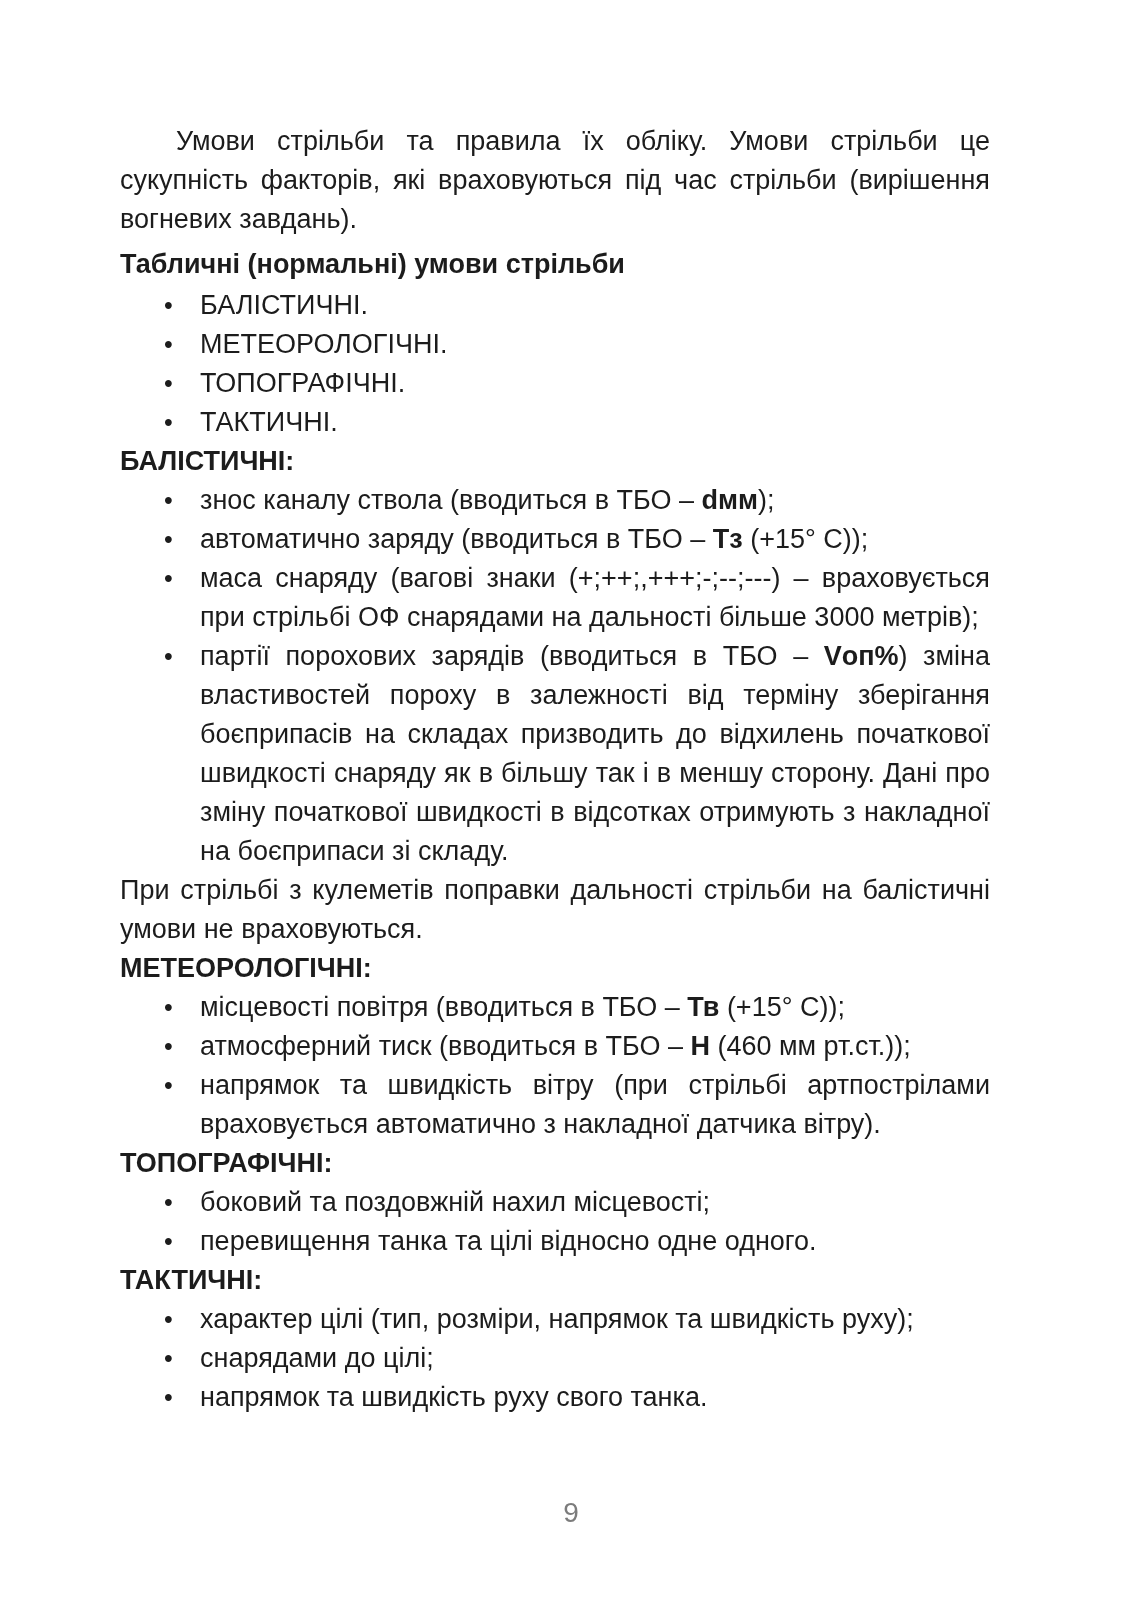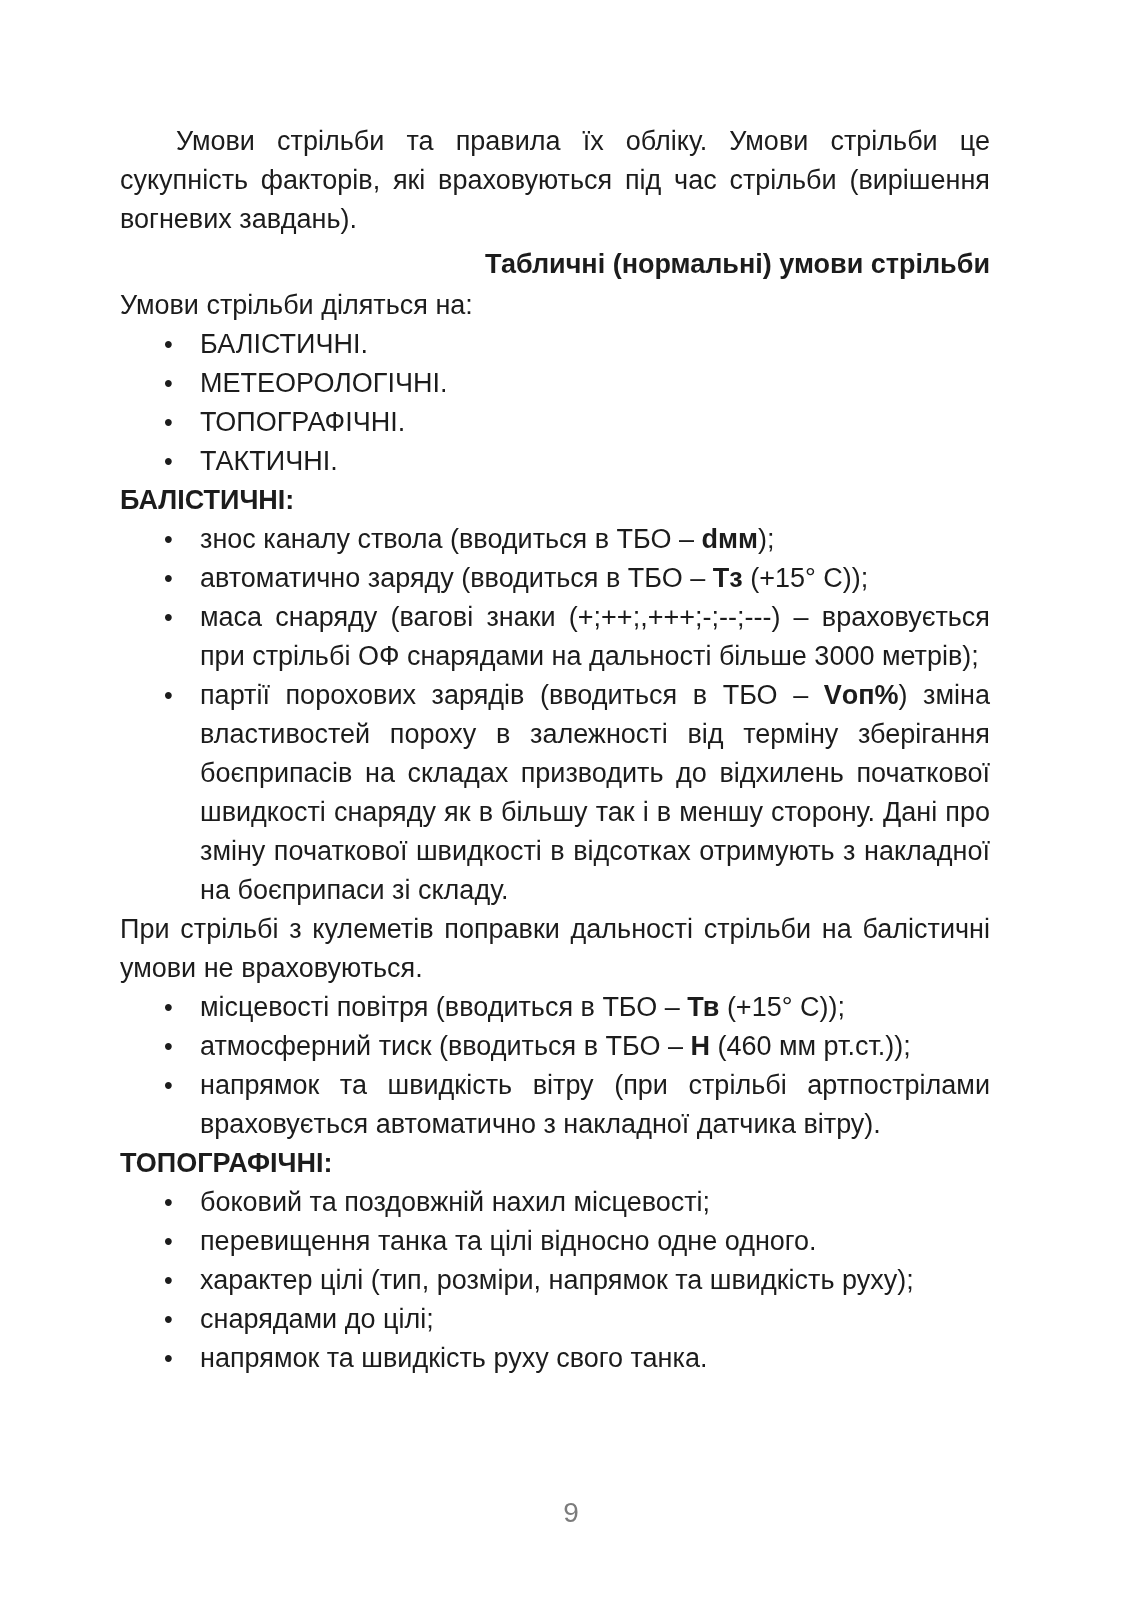--- a/index.html
+++ b/index.html
@@ -19,21 +19,21 @@
     background: #ffffff;
   }
   .block {
     font-size: 27px;
     line-height: 39px;
     text-align: justify;
     color: #1c1c1c;
   }
   .p-indent { text-indent: 56px; }
   .h-center {
-    text-align: right;
+    text-align: left;
     font-weight: 700;
     margin-top: 6px;
     margin-bottom: 2px;
   }
   .bold { font-weight: 700; }
   .li { display: flex; }
   .li .bullet {
     flex: 0 0 auto;
     width: 36px;
     margin-left: 44px;
@@ -57,21 +57,20 @@
     color: #7c7c7c;
   }
 </style>
 </head>
 <body>
 
 <div class="page">
   <main>
       <div class="block para p-indent"><span>Умови стрільби та правила їх обліку. Умови стрільби це сукупність факторів, які враховуються під час стрільби (вирішення вогневих завдань).</span></div>
       <div class="block h-center"><span class="bold">Табличні (нормальні) умови стрільби</span></div>
-      <div class="block para"><span>Умови стрільби діляться на:</span></div>
       <div class="block li">
         <span class="bullet">•</span>
         <div class="li-body"><span>БАЛІСТИЧНІ.</span></div>
       </div>
       <div class="block li">
         <span class="bullet">•</span>
         <div class="li-body"><span>МЕТЕОРОЛОГІЧНІ.</span></div>
       </div>
       <div class="block li">
         <span class="bullet">•</span>
@@ -92,20 +91,21 @@
       </div>
       <div class="block li">
         <span class="bullet">•</span>
         <div class="li-body"><span>маса снаряду (вагові знаки (+;++;,+++;-;--;---) – враховується при стрільбі ОФ снарядами на дальності більше 3000 метрів);</span></div>
       </div>
       <div class="block li">
         <span class="bullet">•</span>
         <div class="li-body"><span>партії порохових зарядів (вводиться в ТБО – </span><span class="bold">Vоп%</span><span>) зміна властивостей пороху в залежності від терміну зберігання боєприпасів на складах призводить до відхилень початкової швидкості снаряду як в більшу так і в меншу сторону. Дані про зміну початкової швидкості в відсотках отримують з накладної на боєприпаси зі складу.</span></div>
       </div>
       <div class="block para"><span>При стрільбі з кулеметів поправки дальності стрільби на балістичні умови не враховуються.</span></div>
+      <div class="block para"><span class="bold">МЕТЕОРОЛОГІЧНІ:</span></div>
       <div class="block li">
         <span class="bullet">•</span>
         <div class="li-body"><span>місцевості повітря (вводиться в ТБО – </span><span class="bold">Тв</span><span> (+15° С));</span></div>
       </div>
       <div class="block li">
         <span class="bullet">•</span>
         <div class="li-body"><span>атмосферний тиск (вводиться в ТБО – </span><span class="bold">Н</span><span> (460 мм рт.ст.));</span></div>
       </div>
       <div class="block li">
         <span class="bullet">•</span>
@@ -113,20 +113,21 @@
       </div>
       <div class="block para"><span class="bold">ТОПОГРАФІЧНІ:</span></div>
       <div class="block li">
         <span class="bullet">•</span>
         <div class="li-body"><span>боковий та поздовжній нахил місцевості;</span></div>
       </div>
       <div class="block li">
         <span class="bullet">•</span>
         <div class="li-body"><span>перевищення танка та цілі відносно одне одного.</span></div>
       </div>
+      <div class="block para"><span class="bold">ТАКТИЧНІ:</span></div>
       <div class="block li">
         <span class="bullet">•</span>
         <div class="li-body"><span>характер цілі (тип, розміри, напрямок та швидкість руху);</span></div>
       </div>
       <div class="block li">
         <span class="bullet">•</span>
         <div class="li-body"><span>снарядами до цілі;</span></div>
       </div>
       <div class="block li">
         <span class="bullet">•</span>

